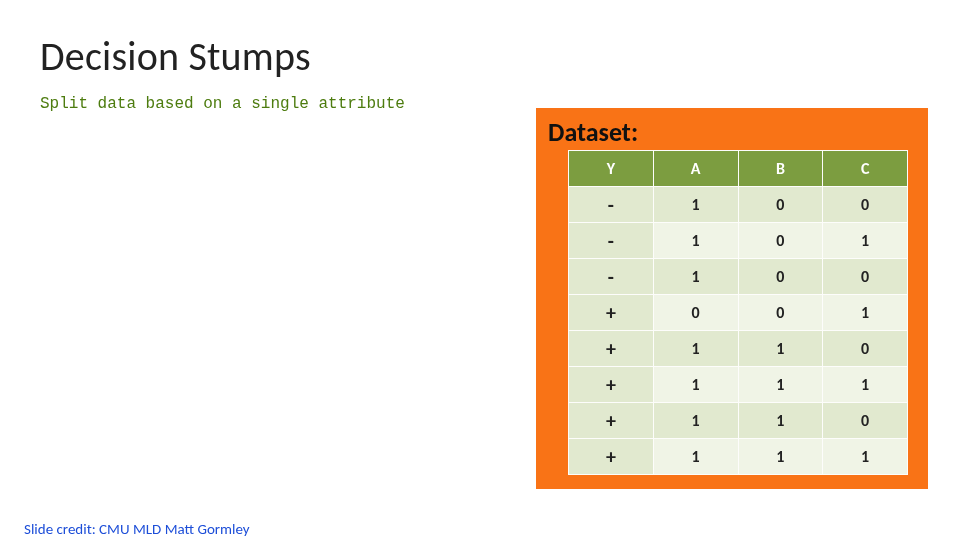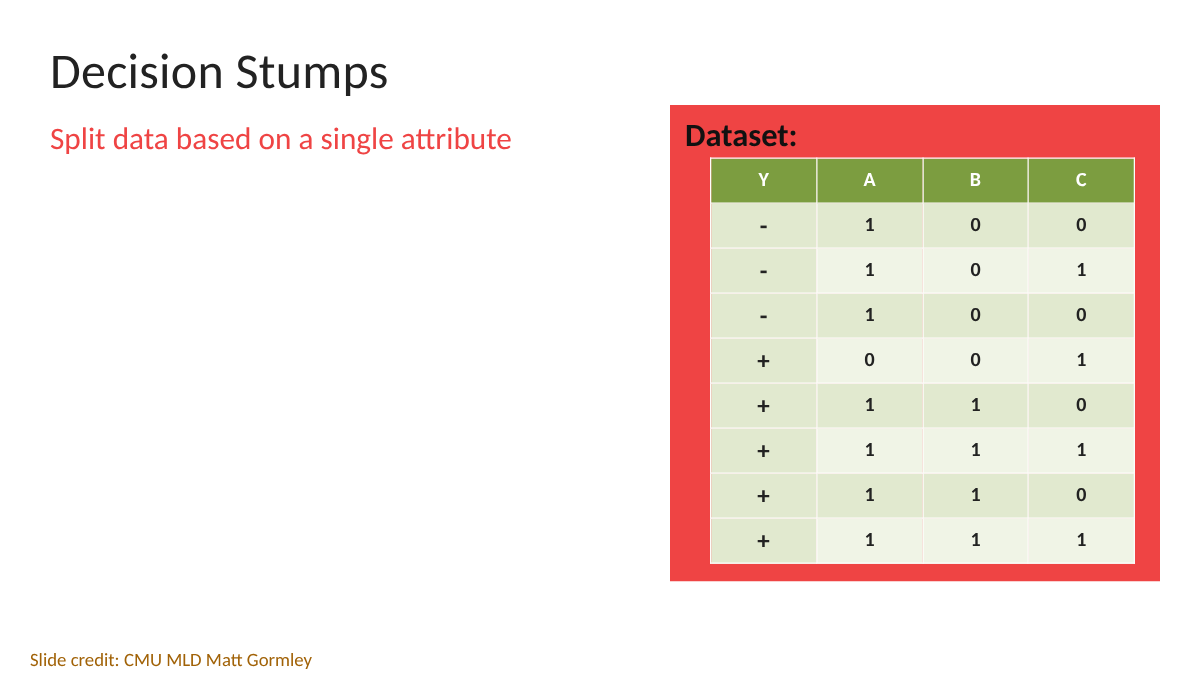--- a/index.html
+++ b/index.html
@@ -12,30 +12,31 @@
     margin-top: 12px;
   }
   .title {
     font-size: 40px;
     font-weight: 400;
     color: #222;
     margin-bottom: 14px;
     letter-spacing: 0.2px;
   }
   .subtitle {
-    font-size: 25px;
+    font-size: 16px;
     font-weight: 400;
-    color: #ef4444;
+    color: #4d7c0f;
+    font-family: Liberation Mono, monospace;
   }
   .panel {
     position: absolute;
-    top: 72px;
+    top: 96px;
     right: 20px;
     width: 392px;
-    background: #ef4444;
+    background: #f97316;
     padding: 8px 10px 14px 12px;
   }
   .panel-title {
     font-size: 26px;
     font-weight: 700;
     color: #111;
     margin-bottom: 2px;
   }
   .panel-sub {
     font-size: 15px;
@@ -65,21 +66,21 @@
     background: #e1e9cf;
     font-size: 20px;
   }
   table.data tr:nth-child(even) td.val { background: #f0f4e6; }
   table.data tr:nth-child(odd)  td.val { background: #e1e9cf; }
   .footer {
     position: absolute;
     left: 24px;
     bottom: 14px;
     font-size: 15px;
-    color: #a16207;
+    color: #1d4ed8;
   }
 </style>
 </head>
 <body>
 
 <div class="slide">
 
   <h1 class="title">Decision Stumps</h1>
   <p class="subtitle">Split data based on a single attribute</p>
 

